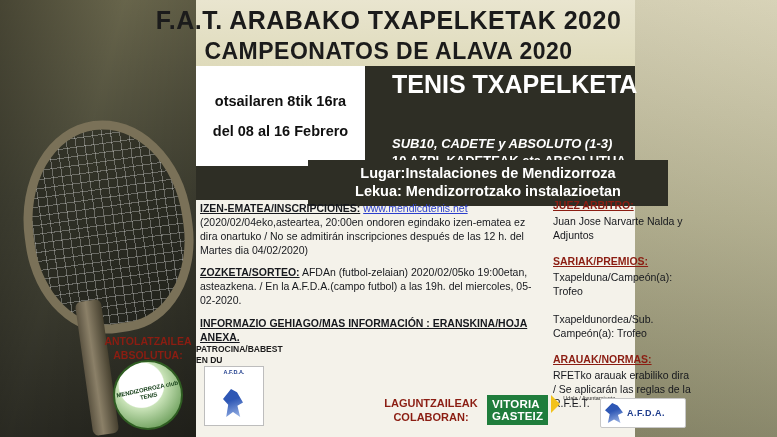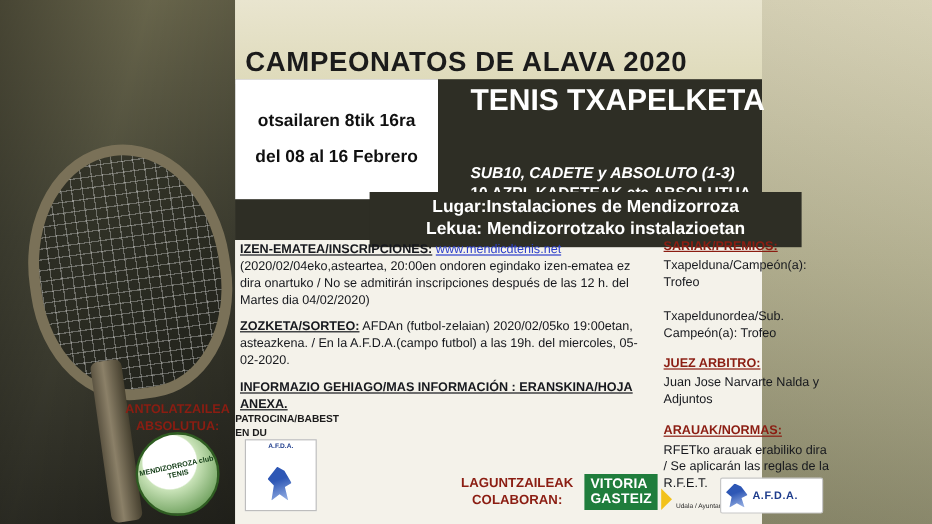--- a/index.html
+++ b/index.html
@@ -261,21 +261,21 @@
     font-size: 11px;
     font-weight: bold;
     line-height: 1.3;
     z-index: 9;
   }
   .logo-vg {
     position: absolute;
     left: 487px; top: 395px;
     z-index: 9;
     display: flex;
-    align-items: flex-end;
+    align-items: flex-start;
     gap: 3px;
   }
   .logo-vg .vg-box {
     background: #1f7d3c;
     color: #ffffff;
     font-size: 11.5px;
     font-weight: bold;
     line-height: 1.05;
     padding: 3px 5px;
     letter-spacing: 0.2px;
@@ -329,20 +329,21 @@
 
   <div class="bg-left">
     <div class="racket-head"></div>
     <div class="racket-handle"></div>
   </div>
   <div class="bg-right"></div>
   <div class="bg-top"></div>
   <div class="bg-mid"></div>
   <div class="bg-bottom"></div>
 
+  <div class="headline-1">F.A.T.  ARABAKO TXAPELKETAK 2020</div>
   <div class="headline-2">CAMPEONATOS DE ALAVA 2020</div>
 
   <div class="banner">
     <div class="date-box">
       <div>otsailaren 8tik 16ra</div>
       <div>del 08 al 16  Febrero</div>
     </div>
     <div class="title-eu">TENIS TXAPELKETA</div>
     <div class="sub-eu">SUB10, CADETE y ABSOLUTO (1-3)</div>
     <div class="sub-es">10 AZPI, KADETEAK eta ABSOLUTUA</div>
@@ -363,27 +364,27 @@
       <span class="u">ZOZKETA/SORTEO:</span>
       <span>AFDAn (futbol-zelaian) 2020/02/05ko 19:00etan, asteazkena. / En la A.F.D.A.(campo futbol) a las 19h. del miercoles, 05-02-2020.</span>
     </p>
     <p>
       <span class="u">INFORMAZIO GEHIAGO/MAS INFORMACIÓN  :  ERANSKINA/HOJA ANEXA.</span>
     </p>
   </div>
 
   <div class="right-col">
     <p>
+      <span class="head">JUEZ ARBITRO:</span>
+      <span>Juan Jose Narvarte Nalda y Adjuntos</span>
+    </p>
+    <p>
       <span class="head">SARIAK/PREMIOS:</span>
       <span>Txapelduna/Campeón(a): Trofeo</span><br><br>
       <span>Txapeldunordea/Sub. Campeón(a): Trofeo</span>
-    </p>
-    <p>
-      <span class="head">JUEZ ARBITRO:</span>
-      <span>Juan Jose Narvarte Nalda y Adjuntos</span>
     </p>
     <p>
       <span class="head">ARAUAK/NORMAS:</span>
       <span>RFETko arauak erabiliko dira / Se aplicarán las reglas de la R.F.E.T.</span>
     </p>
   </div>
 
   <div class="org-label">ANTOLATZAILEA
 ABSOLUTUA:</div>
   <div class="patro-label">PATROCINA/BABEST EN DU</div>

